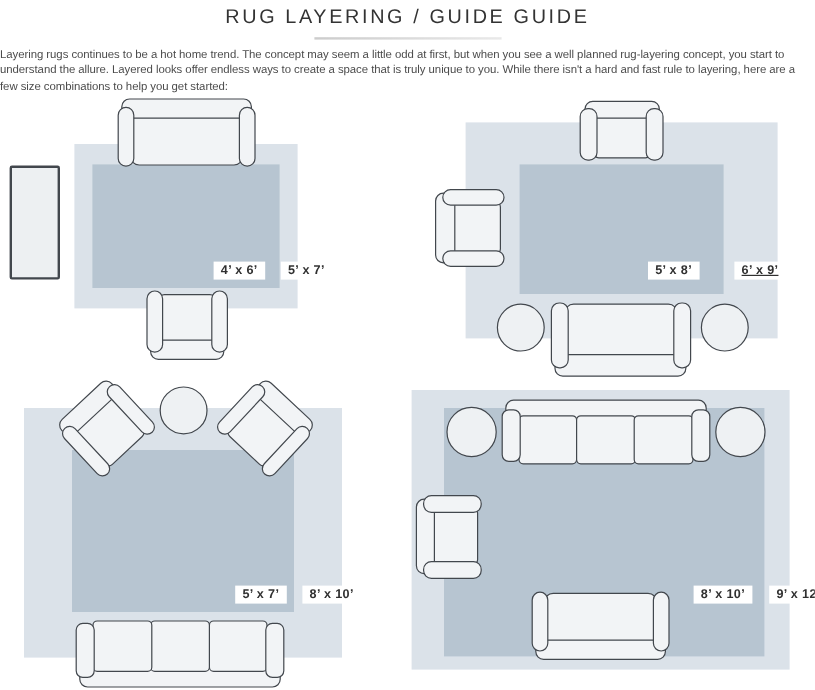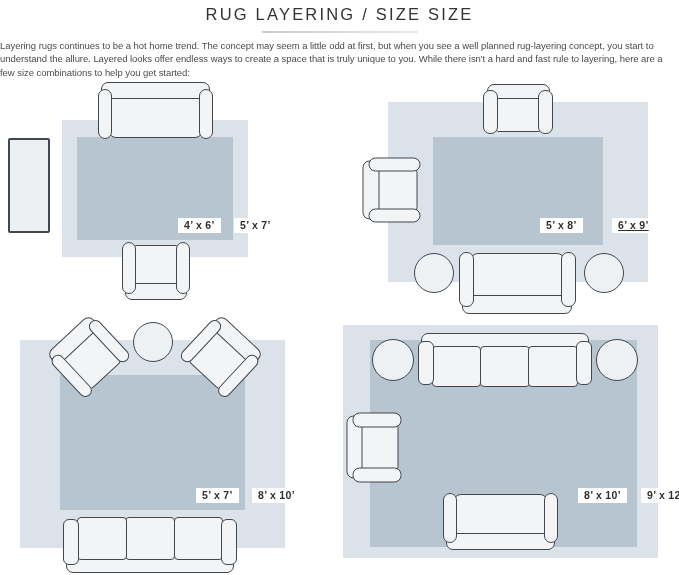--- a/index.html
+++ b/index.html
@@ -67,21 +67,21 @@
   .size-label{
     position:absolute;z-index:8;background:var(--label-bg);
     padding:1px 6px 2px 6px;white-space:nowrap;
     font-size:10.5px;font-weight:700;color:var(--label-text);
     letter-spacing:0.3px;
   }
 </style>
 </head>
 <body>
 
-<h1 class="page-title">RUG LAYERING / SIZE SIZE</h1>
+<h1 class="page-title">RUG LAYERING / GUIDE GUIDE</h1>
 <div class="title-divider"></div>
 <p class="intro">Layering rugs continues to be a hot home trend. The concept may seem a little odd at first, but when you see a well planned rug-layering concept, you start to understand the allure. Layered looks offer endless ways to create a space that is truly unique to you. While there isn't a hard and fast rule to layering, here are a few size combinations to help you get started:</p>
 
 <div class="stage">
 
   <div class="quad" style="left:0;top:0;width:340px;height:240px;">
     <div class="rug rug-large" style="left:62px;top:40px;width:186px;height:137px;"></div>
     <div class="rug rug-small" style="left:77px;top:57px;width:156px;height:103px;"></div>
 
     <div class="furn sofa2" style="left:98px;top:2px;width:115px;height:57px;">

